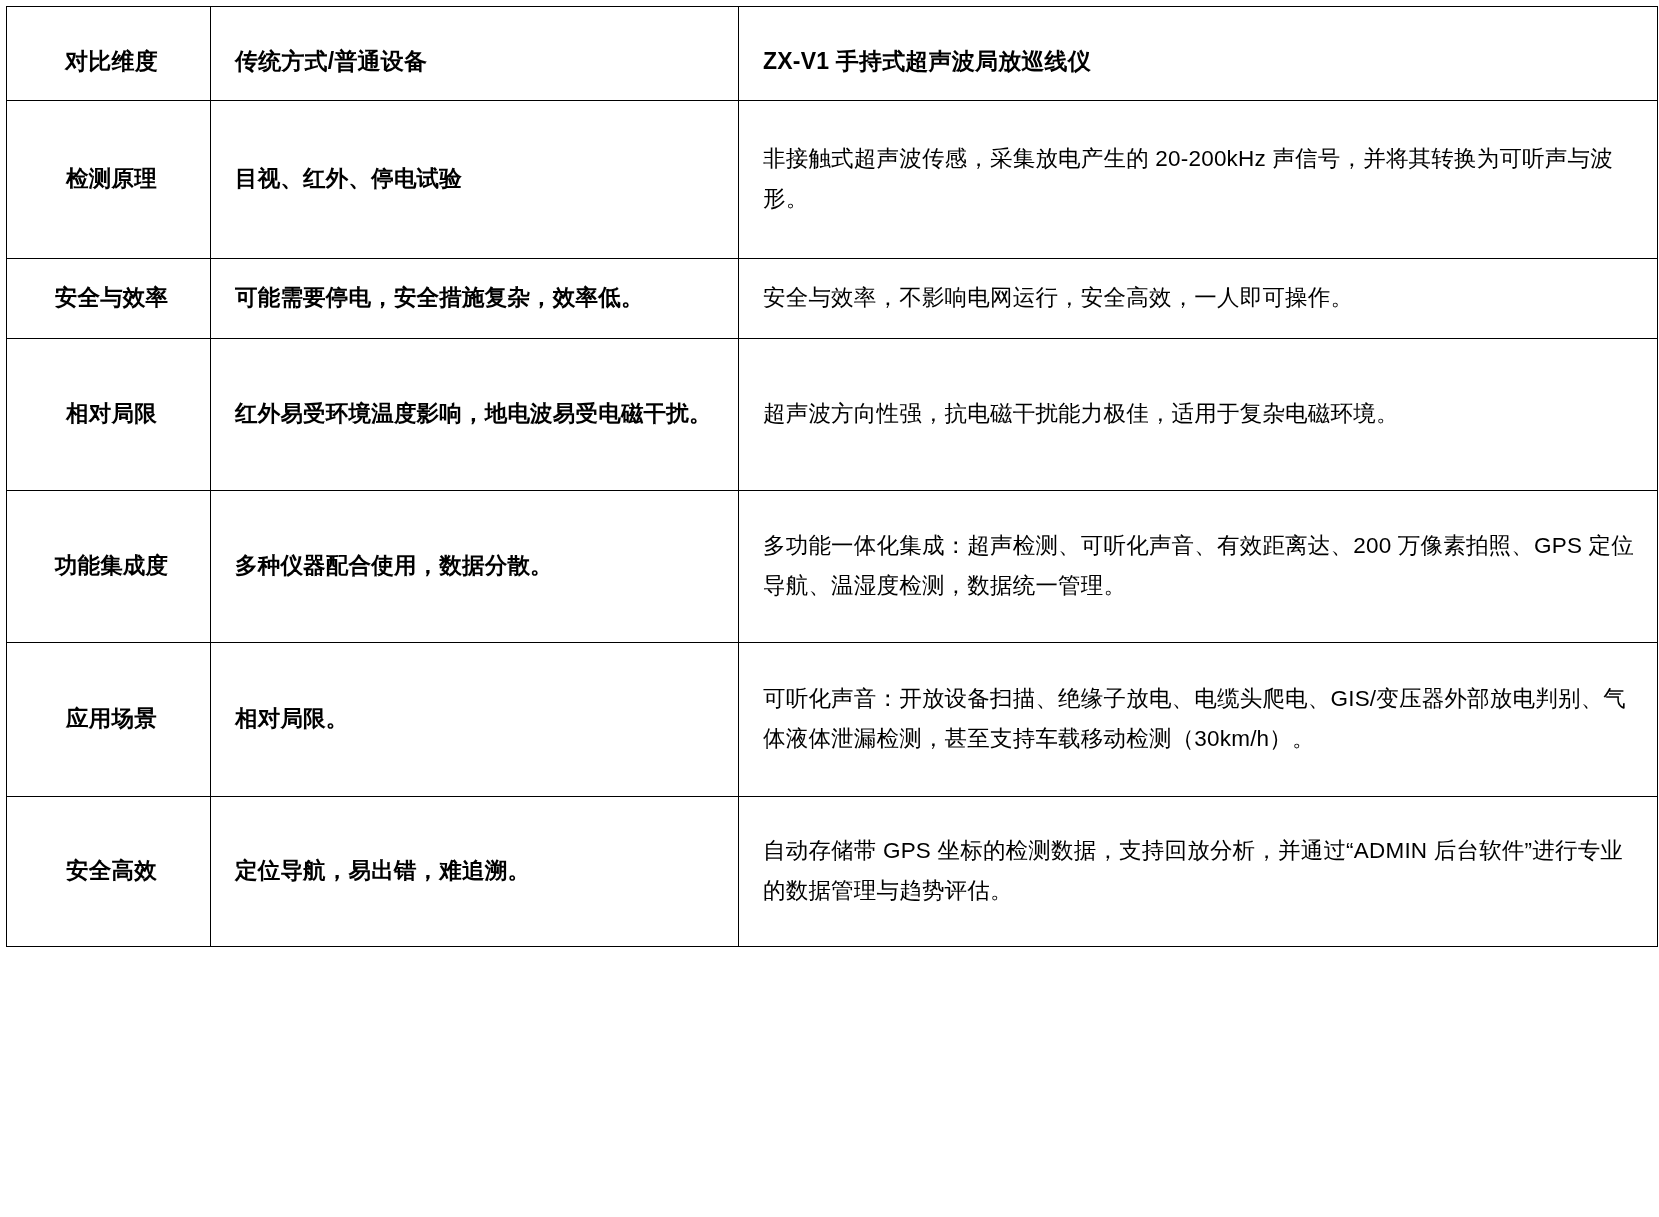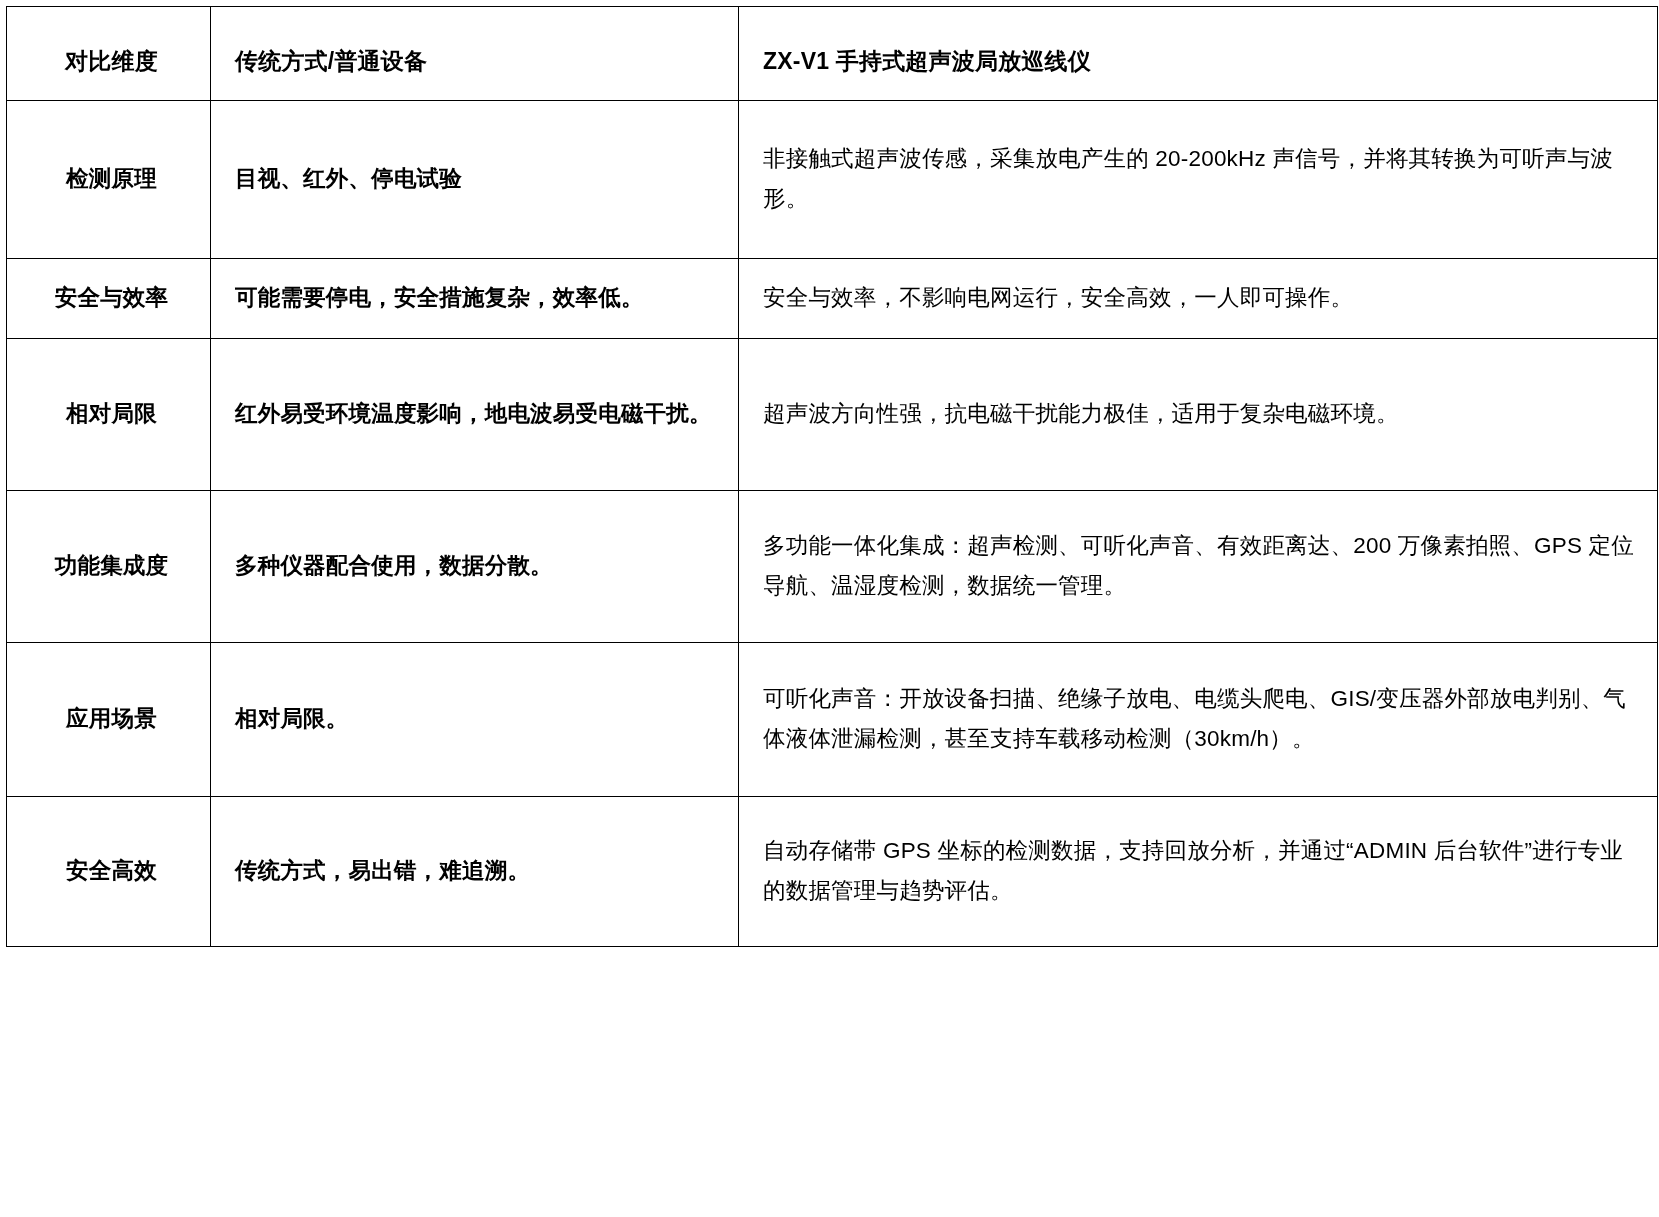--- a/index.html
+++ b/index.html
@@ -114,18 +114,18 @@
       </tr>
 
       <tr class="row-h6">
         <td class="dim">应用场景</td>
         <td class="trad">相对局限。</td>
         <td class="zx"><b>可听化声音</b>：开放设备扫描、绝缘子放电、电缆头爬电、<b>GIS/变压器外部放电判别</b>、<b>气体液体泄漏检测</b>，甚至支持车载移动检测（30km/h）。</td>
       </tr>
 
       <tr class="row-h7">
         <td class="dim">安全高效</td>
-        <td class="trad">传统方式，易出错，难追溯。</td>
+        <td class="trad">定位导航，易出错，难追溯。</td>
         <td class="zx"><b>自动存储带 GPS 坐标的检测数据</b>，支持回放分析，并通过“ADMIN 后台软件”进行专业的数据管理与趋势评估。</td>
       </tr>
     </tbody>
   </table>
 </div>
 
 </body></html>

